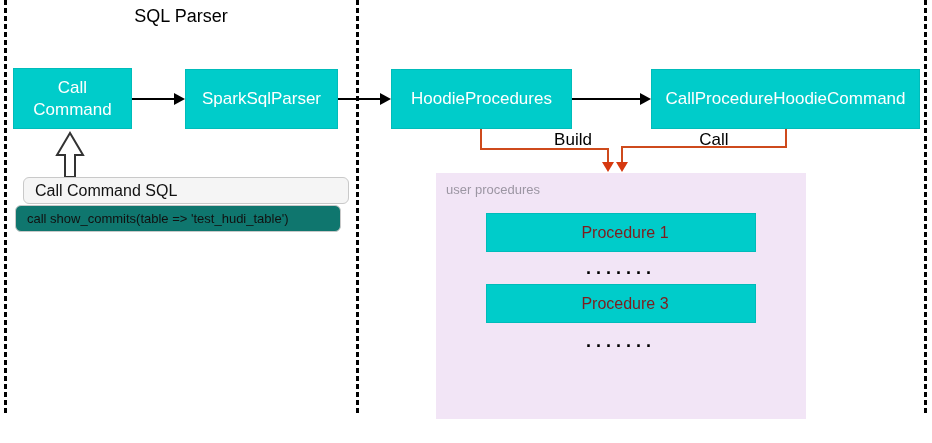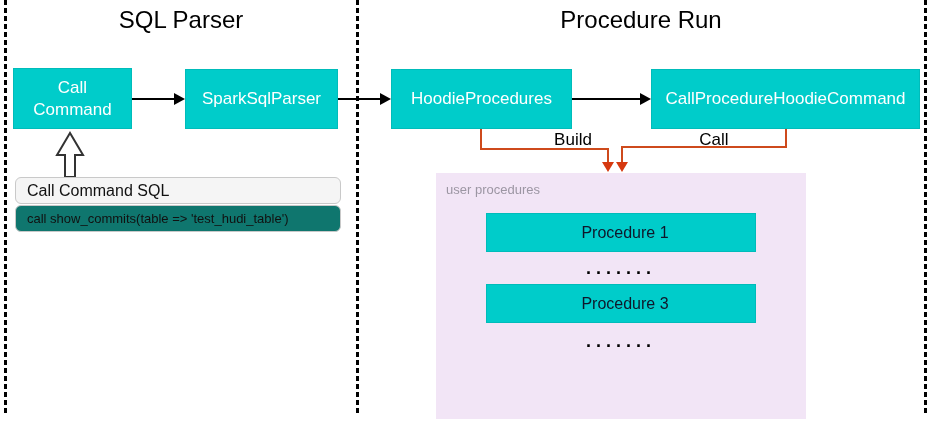--- a/index.html
+++ b/index.html
@@ -15,21 +15,21 @@
   .dashed-line {
     position: absolute;
     top: 0;
     width: 3px;
     height: 413px;
     background-image: repeating-linear-gradient(180deg, #000 0 5px, transparent 5px 8px);
   }
   .section-title {
     position: absolute;
     top: 6px;
-    font-size: 24px;
+    font-size: 18px;
     color: #000;
     text-align: center;
     white-space: nowrap;
   }
   .node {
     position: absolute;
     background: var(--teal, #00CCCA);
     border: 1px solid rgba(0,0,0,0.08);
     color: #fff;
     display: flex;
@@ -72,20 +72,21 @@
     align-items: center;
     padding-left: 11px;
     font-size: 13px;
     color: #111;
     white-space: nowrap;
     overflow: hidden;
   }
   .sql-header {
     background: #F5F5F5;
     font-size: 16px;
+    margin-left: 8px;
   }
   .user-procedures-panel {
     position: absolute;
     left: 436px;
     top: 173px;
     width: 370px;
     height: 246px;
     background: var(--lavender, #F2E5F6);
   }
   .user-procedures-label {
@@ -95,21 +96,21 @@
     font-size: 13px;
     color: #9C96A3;
   }
   .procedure-node {
     position: absolute;
     left: 50px;
     width: 270px;
     height: 39px;
     background: var(--teal, #00CCCA);
     border: 1px solid rgba(0,0,0,0.08);
-    color: #0f172a;
+    color: #7f1d1d;
     display: flex;
     align-items: center;
     justify-content: center;
     font-size: 16px;
     padding-left: 8px;
   }
   .dots {
     position: absolute;
     left: 141px;
     width: 88px;
@@ -129,21 +130,20 @@
 </head>
 <body>
 
 <div id="canvas">
 
   <div class="dashed-line" style="left:4px"></div>
   <div class="dashed-line" style="left:356px"></div>
   <div class="dashed-line" style="left:924px"></div>
 
   <div class="section-title" style="left:5px;width:352px">SQL Parser</div>
-  <div class="section-title" style="left:357px;width:568px">Procedure Run</div>
 
   <div class="node" style="left:13px;top:68px;width:119px;height:61px;padding:4px 14px">Call Command</div>
   <div class="node" style="left:391px;top:69px;width:181px;height:60px">HoodieProcedures</div>
   <div class="node" style="left:185px;top:69px;width:153px;height:60px">SparkSqlParser</div>
   <div class="node" style="left:651px;top:69px;width:269px;height:60px">CallProcedureHoodieCommand</div>
 
   <div class="harrow-line" style="left:132px;width:43px"></div>
   <div class="harrow-head" style="left:174px"></div>
 
   <div class="harrow-line" style="left:338px;width:43px"></div>

